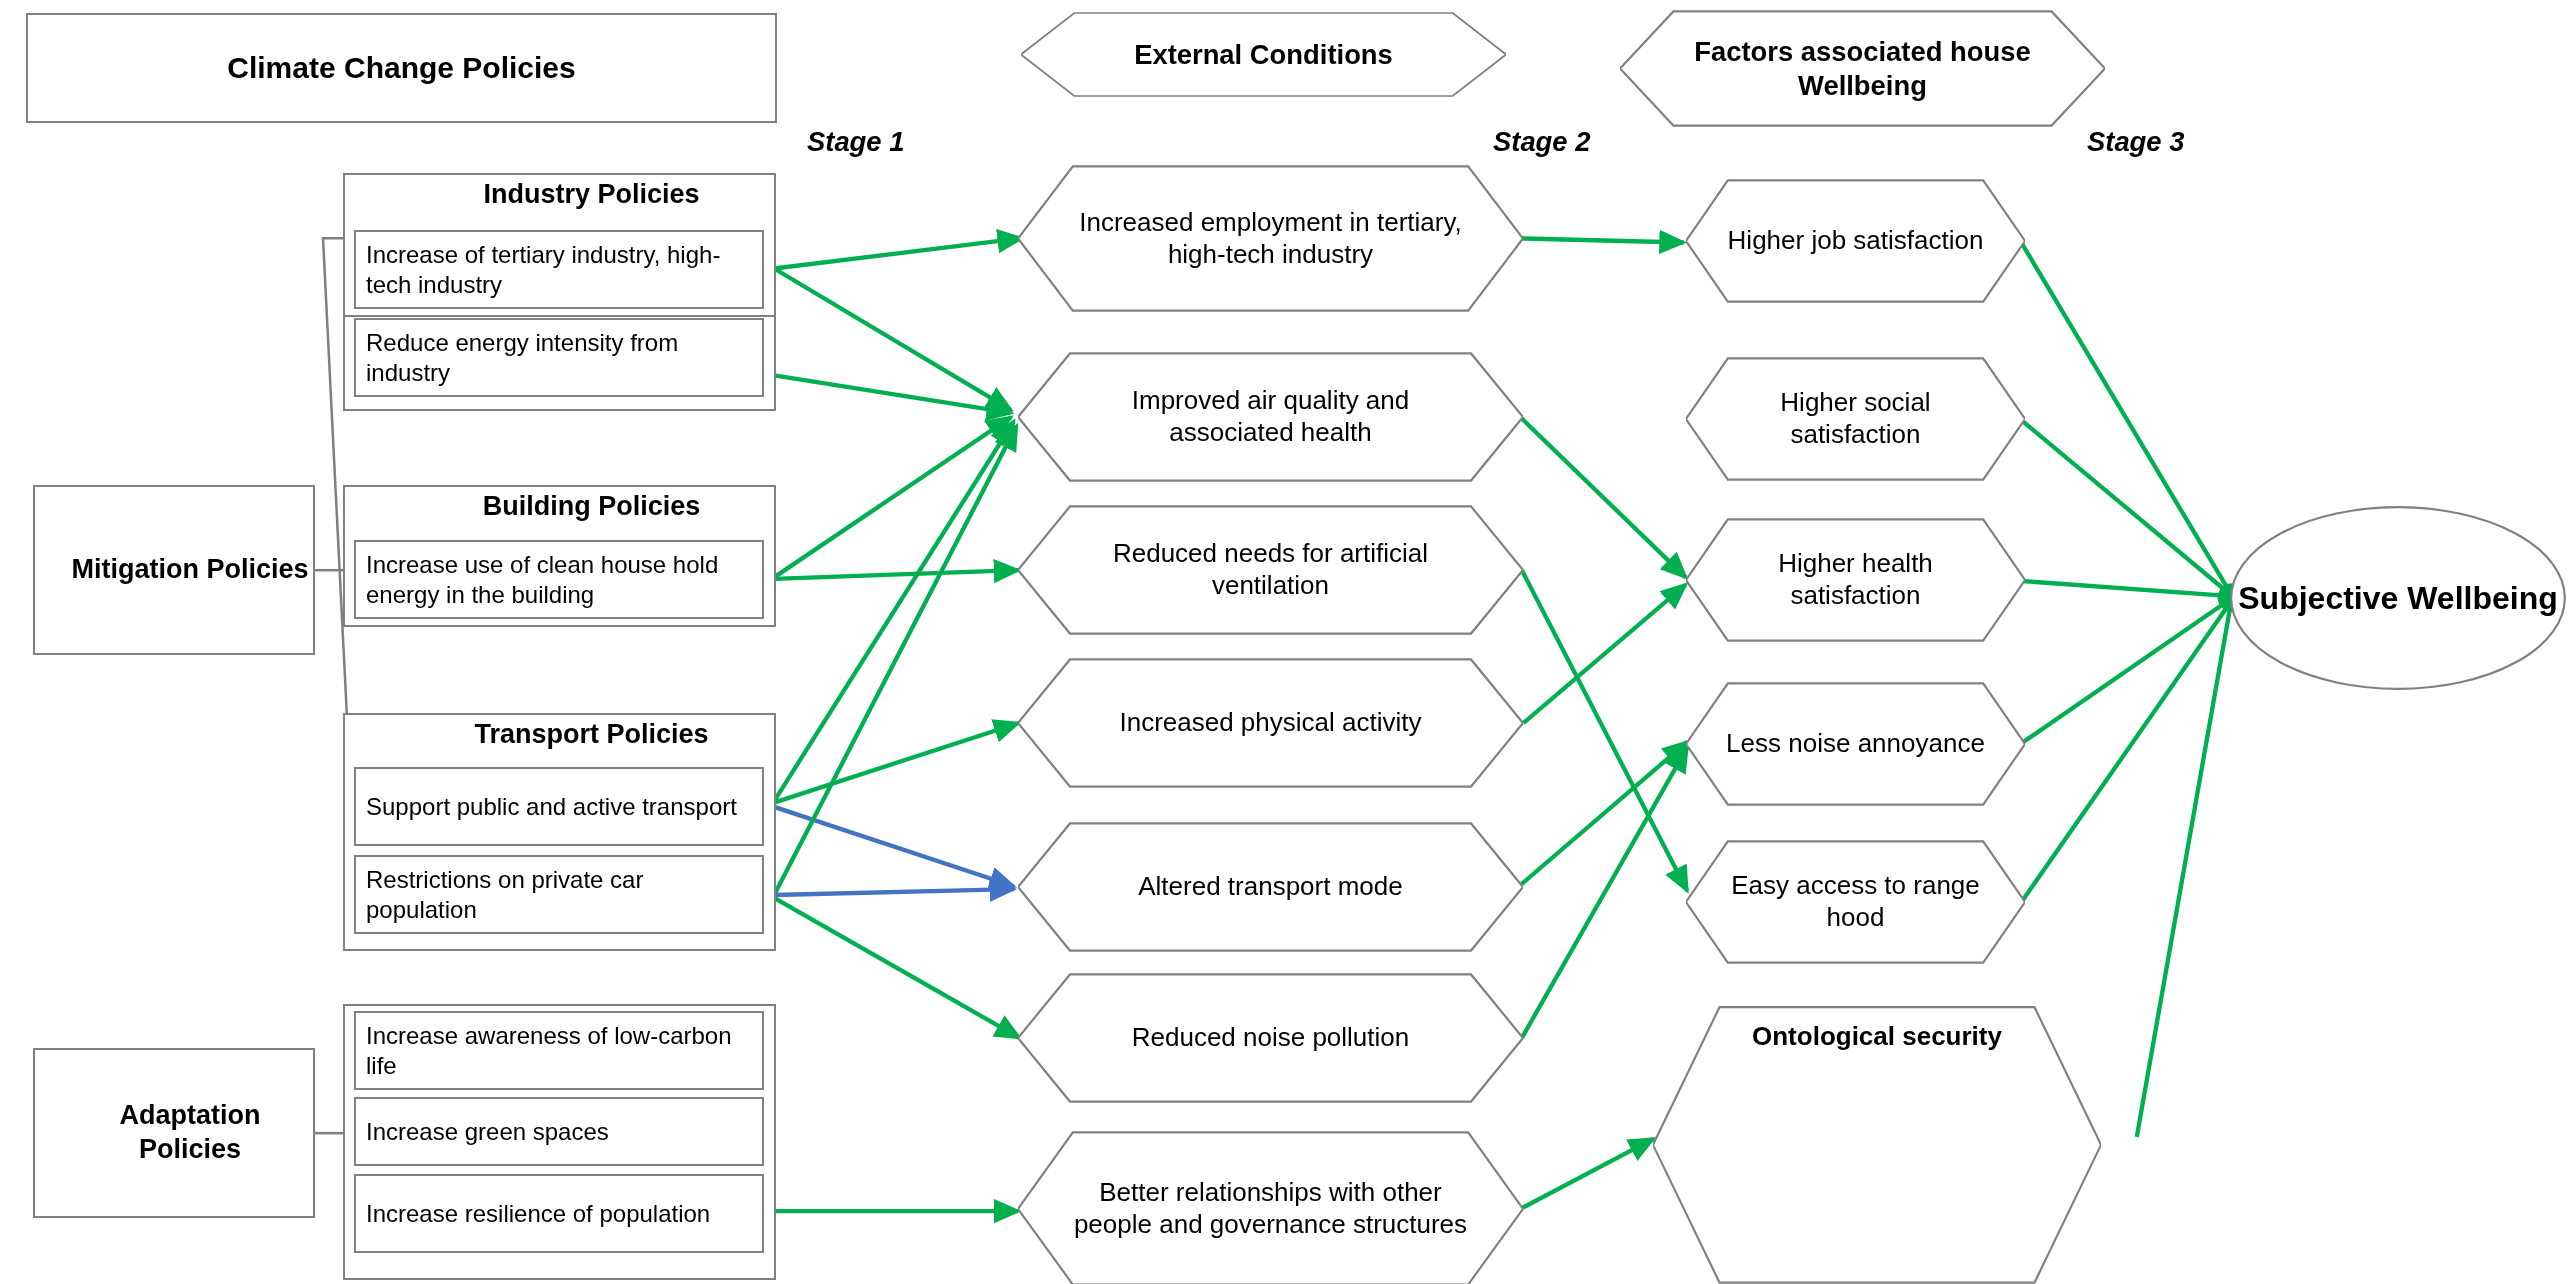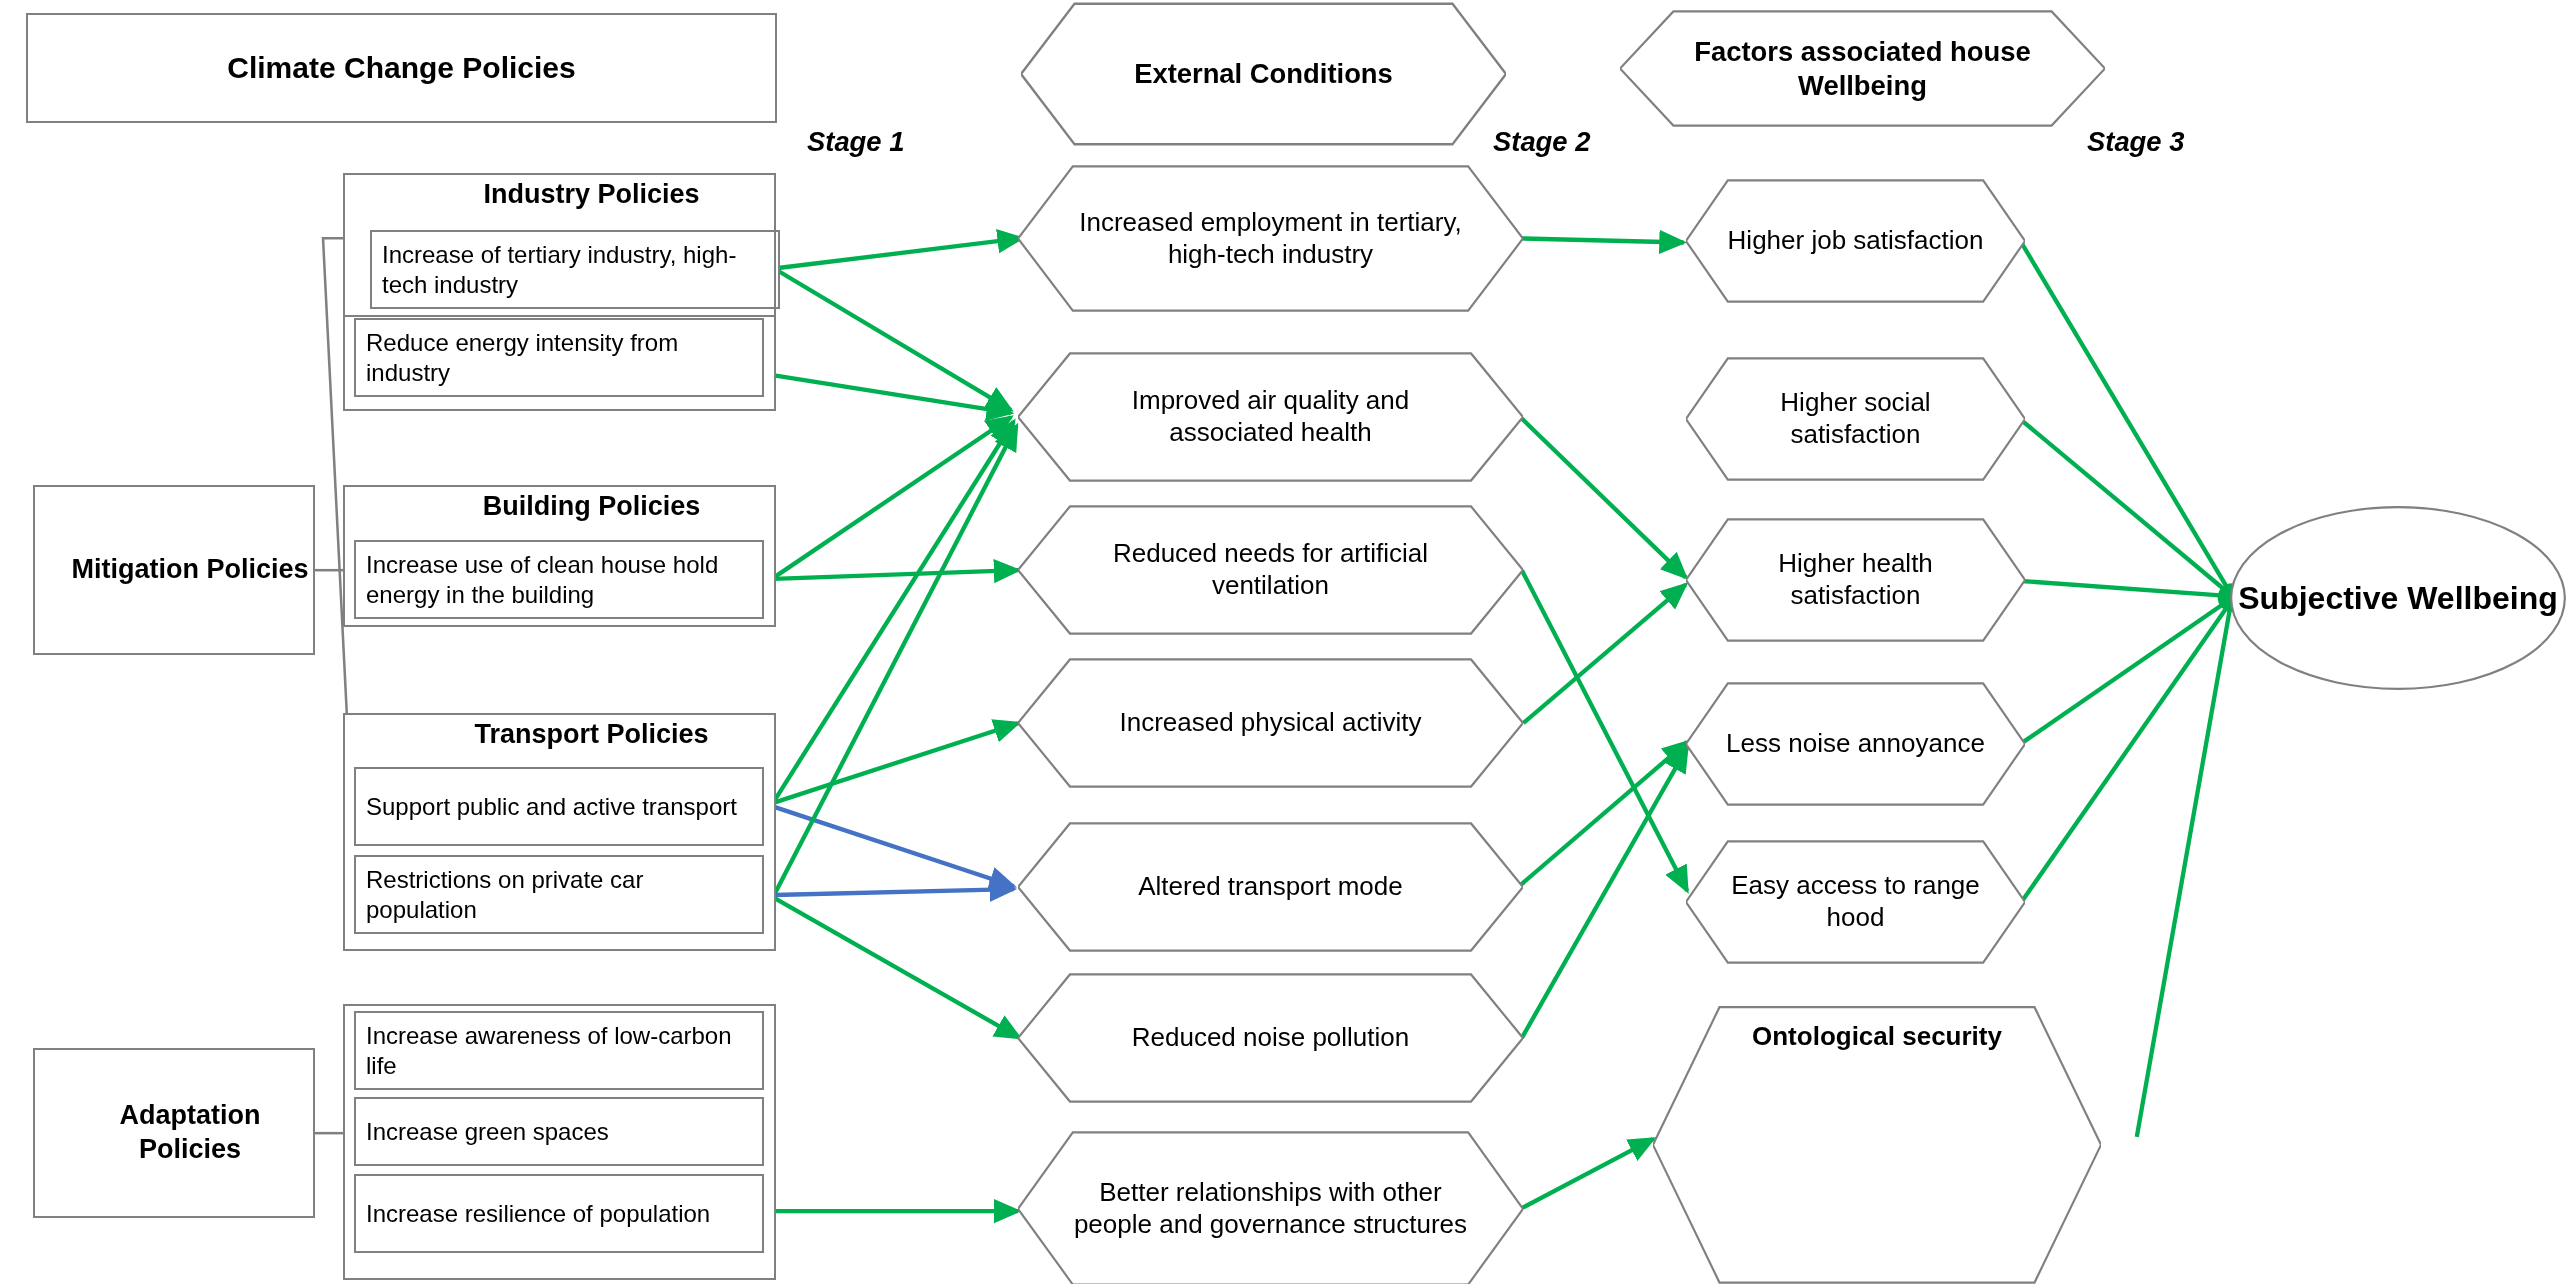--- a/index.html
+++ b/index.html
@@ -208,21 +208,21 @@
       <path d="M2800,805 L3090,826"></path>
       <path d="M2800,1030 L3090,830"></path>
       <path d="M2800,1250 L3090,834"></path>
       <path d="M2960,1575 L3090,838"></path>
       <circle cx="3092" cy="828" r="20" fill="#00B050" stroke="none"></circle>
     </g>
   </svg>
 
   <div class="node rect f-title bold" style="left:26px; top:13px; width:751px; height:110px;">Climate Change Policies</div>
 
-  <div class="hexnode" style="left:1021px; top:2px; width:485px; height:144px;">
+  <div class="hexnode" style="left:1021px; top:12px; width:485px; height:85px;">
     <svg viewBox="0 0 672 162" preserveAspectRatio="none">
       <polygon points="0,81 74,2 598,2 672,81 598,160 74,160" fill="#fff" stroke="#808080" stroke-width="3"></polygon>
     </svg>
     <div class="hexlabel f-hex-h bold">External Conditions</div>
   </div>
 
   <div class="hexnode" style="left:1620px; top:10px; width:485px; height:117px;">
     <svg viewBox="0 0 672 162" preserveAspectRatio="none">
       <polygon points="0,81 74,2 598,2 672,81 598,160 74,160" fill="#fff" stroke="#808080" stroke-width="3"></polygon>
     </svg>
@@ -233,21 +233,21 @@
   <div class="stage-label f-stage" style="left:1493px; top:126px;">Stage 2</div>
   <div class="stage-label f-stage" style="left:2087px; top:126px;">Stage 3</div>
 
   <div class="node rect f-group bold" style="left:33px; top:485px; width:282px; height:170px; line-height:1.25;">Mitigation Policies</div>
 
   <div class="node rect f-group bold" style="left:33px; top:1048px; width:282px; height:170px; line-height:1.25;">Adaptation Policies</div>
 
   <div class="group-box" style="left:343px; top:173px; width:433px; height:144px;">
     <div class="group-title f-group" style="top:4.3px;">Industry Policies</div>
   </div>
-  <div class="node rect-inner f-item txt-left" style="left:354px; top:230px; width:410px; height:79px; line-height:1.22;margin-left:16px;">Increase of tertiary industry, high-tech industry</div>
+  <div class="node rect-inner f-item txt-left" style="left:354px; top:230px; width:410px; height:79px; line-height:1.22;">Increase of tertiary industry, high-tech industry</div>
   <div class="node rect-inner f-item txt-left" style="left:354px; top:318px; width:410px; height:79px; line-height:1.22;">Reduce energy intensity from industry</div>
   <div class="group-box" style="left:343px; top:173px; width:433px; height:238px; background:transparent;"></div>
 
   <div class="group-box" style="left:343px; top:485px; width:433px; height:142px;">
     <div class="group-title f-group" style="top:4.3px;">Building Policies</div>
   </div>
   <div class="node rect-inner f-item txt-left" style="left:354px; top:540px; width:410px; height:79px; line-height:1.22;">Increase use of clean house hold energy in the building</div>
 
   <div class="group-box" style="left:343px; top:713px; width:433px; height:238px;">
     <div class="group-title f-group" style="top:4.3px;">Transport Policies</div>

